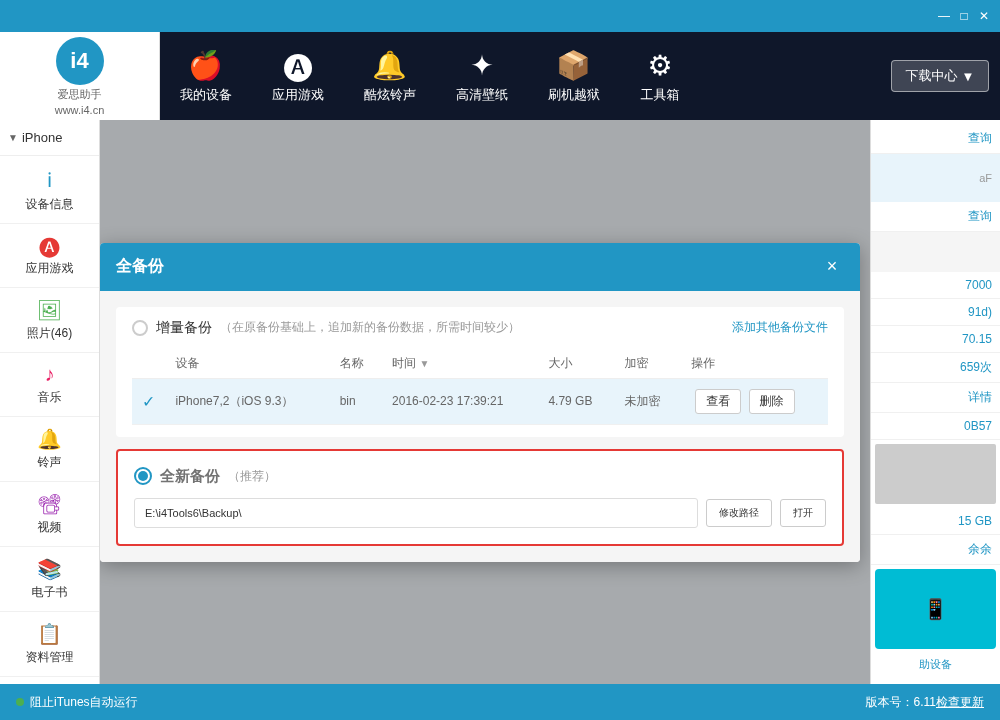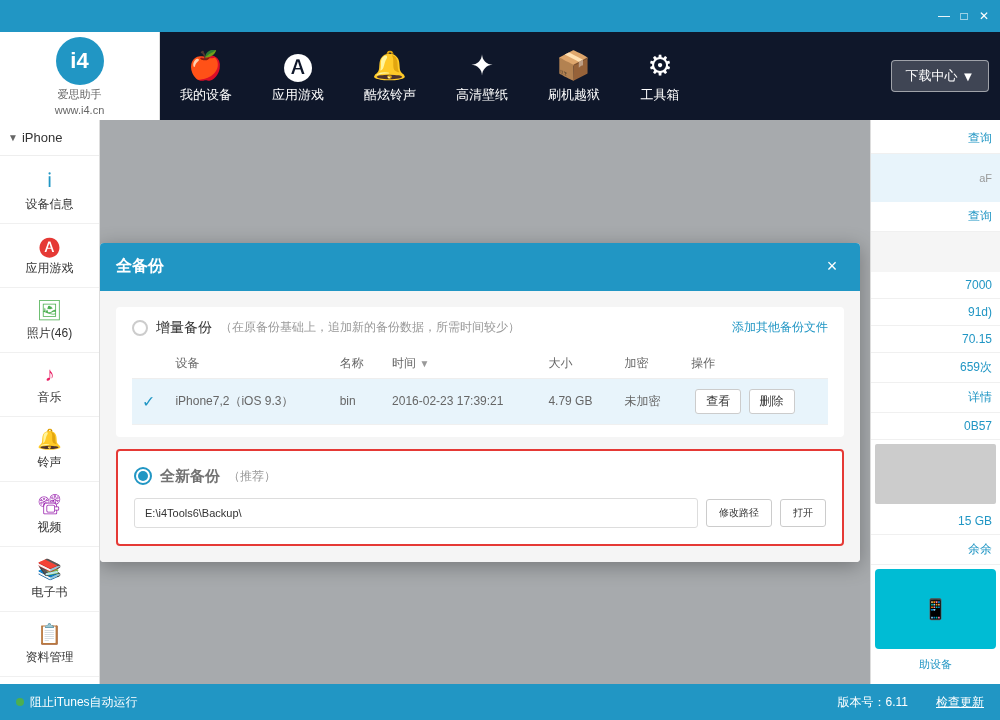--- a/index.html
+++ b/index.html
@@ -37,21 +37,21 @@
     
     .main-area { flex: 1; background: #f0f4f8; position: relative; overflow: hidden; }
 
     
     .right-panel { width: 130px; background: white; border-left: 1px solid #ddd; overflow: hidden; }
 
     
     .status-bar { height: 36px; background: #2196c4; display: flex; align-items: center; justify-content: space-between; padding: 0 16px; color: white; font-size: 12px; }
     .status-left { display: flex; align-items: center; gap: 6px; }
     .status-dot { width: 8px; height: 8px; background: #4caf50; border-radius: 50%; }
-    .status-right { display: flex; align-items: center; gap: 28px; }
+    .status-right { display: flex; align-items: center; gap: 0; }
 
     
     .modal-overlay { position: absolute; top: 0; left: 0; right: 0; bottom: 0; background: rgba(0,0,0,0.3); display: flex; align-items: center; justify-content: flex-start; z-index: 100; }
     .modal { width: 760px; background: white; border-radius: 4px; overflow: hidden; box-shadow: 0 4px 20px rgba(0,0,0,0.3); }
 
     
     .modal-header { background: #2196c4; color: white; padding: 12px 16px; display: flex; align-items: center; justify-content: space-between; }
     .modal-title { font-size: 16px; font-weight: bold; }
     .modal-close { width: 24px; height: 24px; cursor: pointer; display: flex; align-items: center; justify-content: center; font-size: 18px; color: white; }
 

